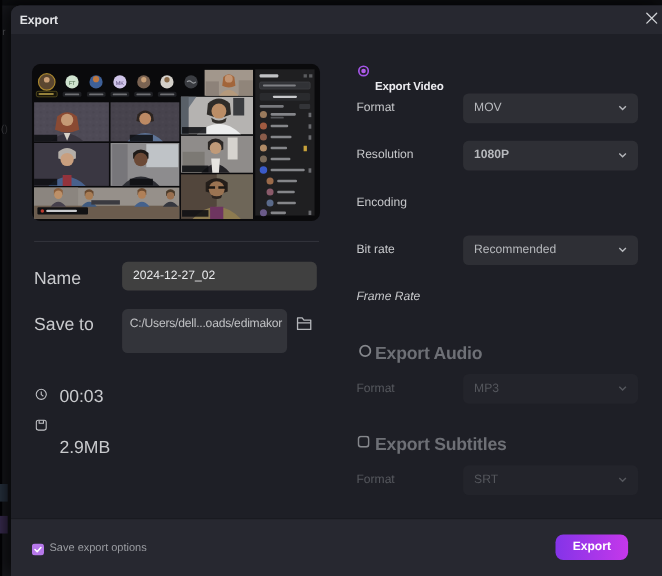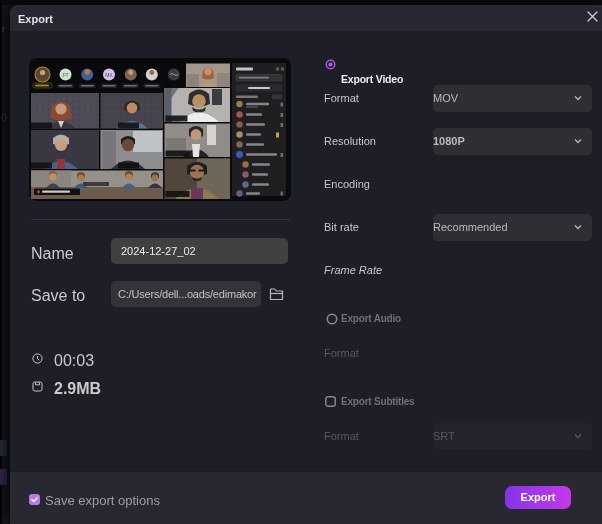--- a/index.html
+++ b/index.html
@@ -12,36 +12,36 @@
   #titlebar{left:0;top:0;width:592px;height:26px;background:#272830;border-radius:8px 0 0 0;}
   #title{left:8px;top:0;height:26px;line-height:28px;color:#e3e4e7;font-size:11px;font-weight:bold;}
   
   
   #divider{left:21px;top:214px;width:259px;height:1px;background:#31323a;}
   .lbl{color:#c9cacd;font-size:16px;}
   #nameLbl{left:21px;top:240px;}
   #nameInput{left:101px;top:233px;width:177px;height:26px;background:#404040;border-radius:5px;
              color:#e9eaec;font-size:11px;line-height:26px;padding-left:10px;box-sizing:border-box;}
   #saveLbl{left:21px;top:282px;}
-  #saveInput{left:101px;top:276px;width:150px;height:26px;background:#33343a;border-radius:5px;
+  #saveInput{left:101px;top:276px;width:150px;height:40px;background:#33343a;border-radius:5px;
              color:#c0c1c4;font-size:11px;letter-spacing:-0.2px;line-height:26px;padding-left:7px;box-sizing:border-box;white-space:nowrap;overflow:hidden;}
   #clockTxt{left:44px;top:347px;}
-  #sizeTxt{left:44px;top:375px;font-weight:bold;}
+  #sizeTxt{left:44px;top:394px;}
   
   .rlbl{left:314px;color:#c6c7ca;font-size:11px;}
-  .dd{left:423px;width:159px;height:27px;background:#2e2f35;border-radius:5px;box-sizing:border-box;
-      color:#b7b9bd;font-size:11px;line-height:27px;}
+  .dd{left:411px;width:159px;height:27px;background:#2e2f35;border-radius:5px;box-sizing:border-box;
+      color:#b7b9bd;font-size:11px;line-height:27px;padding-left:10px;}
   .dd .chev{position:absolute;right:10px;top:9px;width:8px;height:8px;}
   .dd.dis{background:#23242b;color:#55575d;}
   .boldlbl{font-size:10.5px;font-weight:bold;color:#ececf0;letter-spacing:-0.2px;margin-top:16px;}
-  .dimbold{font-size:10px;font-weight:bold;color:#6e7076;letter-spacing:-0.2px;}
+  .dimbold{font-size:16px;font-weight:bold;color:#6e7076;letter-spacing:-0.2px;}
   .dimlbl{color:#56585e;font-size:11px;}
   
   #footer{left:0;top:466px;width:592px;height:53px;background:#272830;border-top:1px solid #191a20;box-sizing:border-box;}
-  #saveopt{left:35px;top:488px;color:#9b9da2;font-size:13px;}
+  #saveopt{left:35px;top:488px;color:#9b9da2;font-size:10px;}
   #exportBtn{left:495px;top:481px;width:66px;height:23px;border-radius:7px;
              background:linear-gradient(90deg,#8434e8,#c538ea);
              color:#fff;font-size:11px;font-weight:bold;text-align:center;line-height:23px;}
 </style>
 </head>
 <body>
 
 <div class="abs" style="left:0;top:0;width:602px;height:5px;background:#0d0e11;"></div>
 <div class="abs" style="left:0;top:0;width:2px;height:524px;background:#050507;"></div>
 <div class="abs" style="left:0;top:440px;width:7px;height:16px;background:#2e3a4a;"></div>
@@ -295,20 +295,23 @@
   <div class="abs dd" style="top:209px;">Recommended<svg class="chev" viewBox="0 0 8 8">
         <path d="M1 2.5 l3 3 l3 -3" fill="none" stroke="#b5b7bb" stroke-width="1.3"></path>
       </svg></div>
   <div class="abs rlbl" style="top:259px;font-style:italic;">Frame Rate</div>
 
   <svg class="abs" style="left:316px;top:308px;" width="12" height="12" viewBox="0 0 12 12">
     <circle cx="6" cy="6" r="4.7" fill="none" stroke="#85878c" stroke-width="1.6"></circle>
   </svg>
   <div class="abs dimbold" style="left:331px;top:308px;">Export Audio</div>
   <div class="abs dimlbl" style="left:314px;top:342px;">Format</div>
+  <div class="abs dd dis" style="top:335px;">MP3<svg class="chev" viewBox="0 0 8 8">
+        <path d="M1 2.5 l3 3 l3 -3" fill="none" stroke="#55575d" stroke-width="1.3"></path>
+      </svg></div>
 
   <svg class="abs" style="left:315px;top:391px;" width="11" height="11" viewBox="0 0 11 11">
     <rect x="0.8" y="0.8" width="9.4" height="9.4" rx="2.3" fill="none" stroke="#85878c" stroke-width="1.5"></rect>
   </svg>
   <div class="abs dimbold" style="left:331px;top:391px;">Export Subtitles</div>
   <div class="abs dimlbl" style="left:314px;top:425px;">Format</div>
   <div class="abs dd dis" style="top:418px;">SRT<svg class="chev" viewBox="0 0 8 8">
         <path d="M1 2.5 l3 3 l3 -3" fill="none" stroke="#55575d" stroke-width="1.3"></path>
       </svg></div>
 

